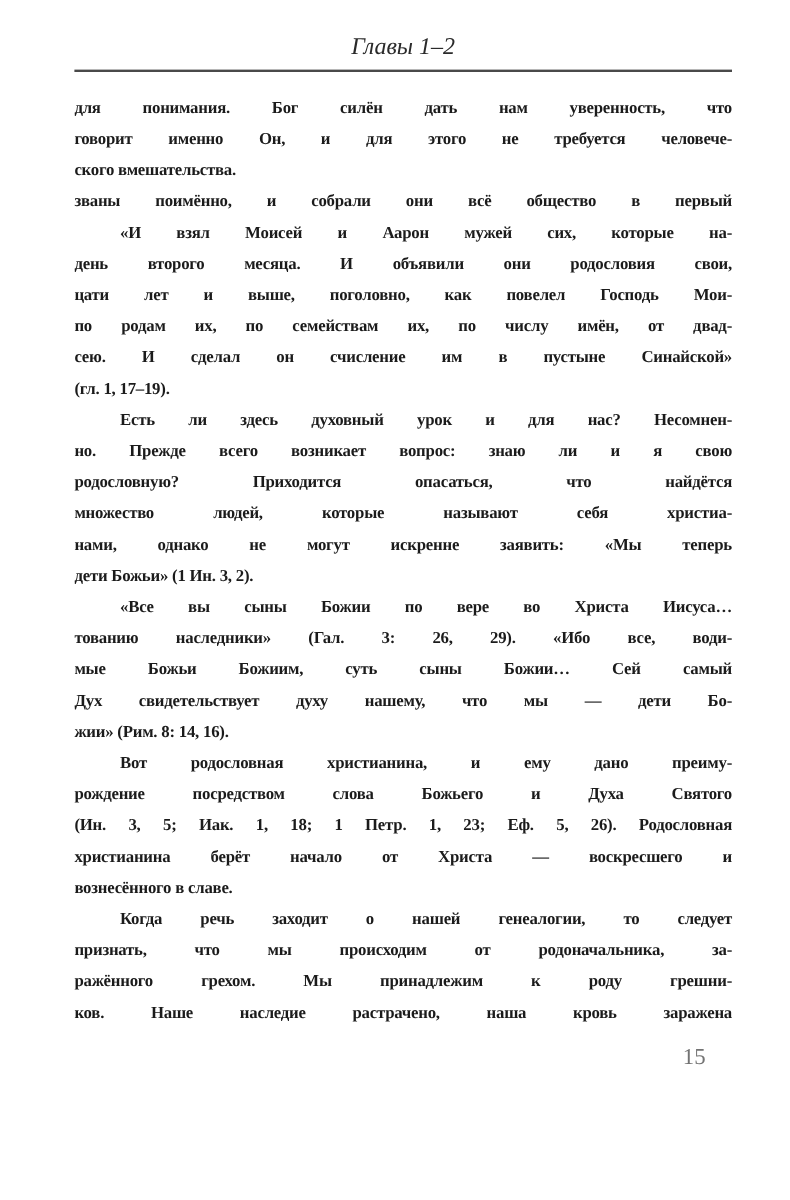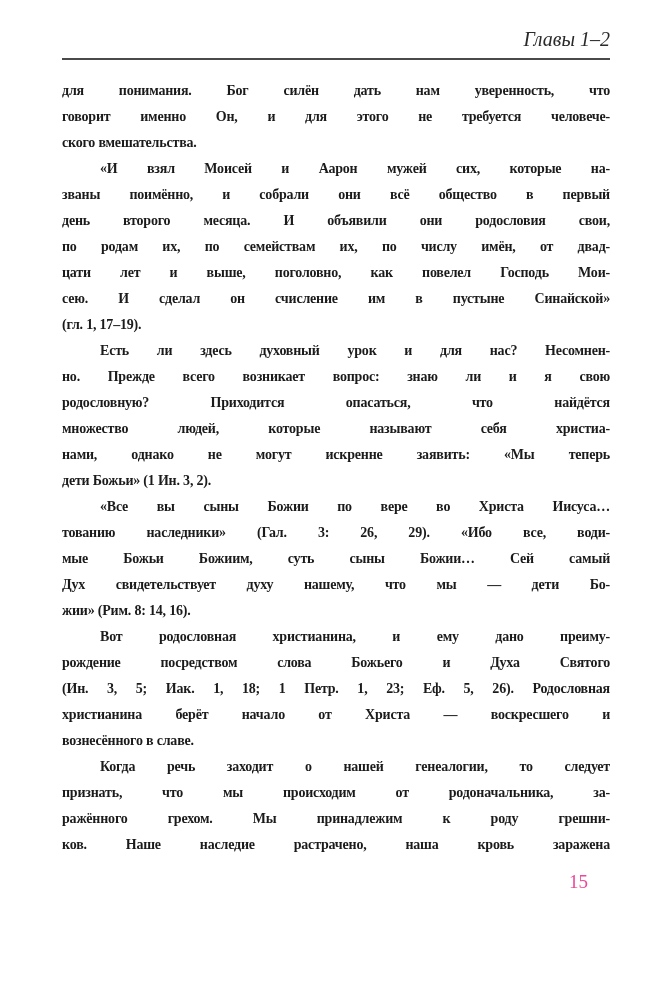--- a/index.html
+++ b/index.html
@@ -13,21 +13,21 @@
     height: 1000px;
     background: #ffffff;
     overflow: hidden;
     font-family: "Liberation Serif", "DejaVu Serif", serif;
     color: #1b1b1b;
     box-sizing: border-box;
     padding: 26px 48px 0 62px;
   }
   .running-head {
     width: 548px;
-    text-align: right;
+    text-align: center;
     font-style: italic;
     font-size: 20px;
     line-height: 26px;
     color: #2a2a2a;
     padding-bottom: 6px;
     border-bottom: 2px solid #4a4a4a;
   }
   .body-text {
     width: 548px;
     margin-top: 18px;
@@ -46,46 +46,46 @@
   .ln.ind { padding-left: 38px; }
   .ln.end { text-align-last: left; }
   .page-number {
     width: 548px;
     margin-top: 12px;
     text-align: right;
     padding-right: 22px;
     box-sizing: border-box;
     font-size: 19px;
     line-height: 24px;
-    color: #ec4899;
+    color: #737373;
   }
 </style>
 </head>
 <body>
 
 <div class="page">
 
   <div class="running-head">
     <span>Главы 1–2</span>
   </div>
 
   <div class="body-text">
 
     <div class="para">
       <div class="ln">для понимания. Бог силён дать нам уверенность, что</div>
       <div class="ln">говорит именно Он, и для этого не требуется человече-</div>
       <div class="ln end">ского вмешательства.</div>
     </div>
 
     <div class="para">
+      <div class="ln">званы поимённо, и собрали они всё общество в первый</div>
       <div class="ln ind">«И взял Моисей и Аарон мужей сих, которые на-</div>
-      <div class="ln">званы поимённо, и собрали они всё общество в первый</div>
       <div class="ln">день второго месяца. И объявили они родословия свои,</div>
+      <div class="ln">цати лет и выше, поголовно, как повелел Господь Мои-</div>
       <div class="ln">по родам их, по семействам их, по числу имён, от двад-</div>
-      <div class="ln">цати лет и выше, поголовно, как повелел Господь Мои-</div>
       <div class="ln">сею. И сделал он счисление им в пустыне Синайской»</div>
       <div class="ln end">(гл. 1, 17–19).</div>
     </div>
 
     <div class="para">
       <div class="ln ind">Есть ли здесь духовный урок и для нас? Несомнен-</div>
       <div class="ln">но. Прежде всего возникает вопрос: знаю ли и я свою</div>
       <div class="ln">родословную? Приходится опасаться, что найдётся</div>
       <div class="ln">множество людей, которые называют себя христиа-</div>
       <div class="ln">нами, однако не могут искренне заявить: «Мы теперь</div>

